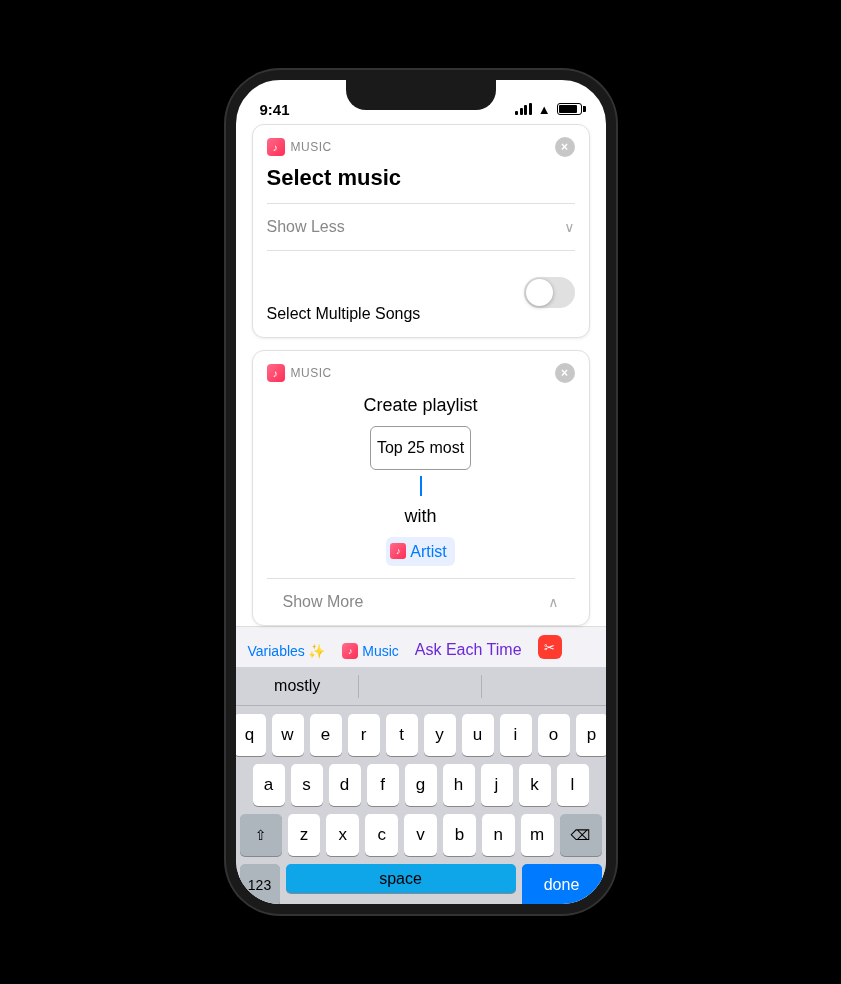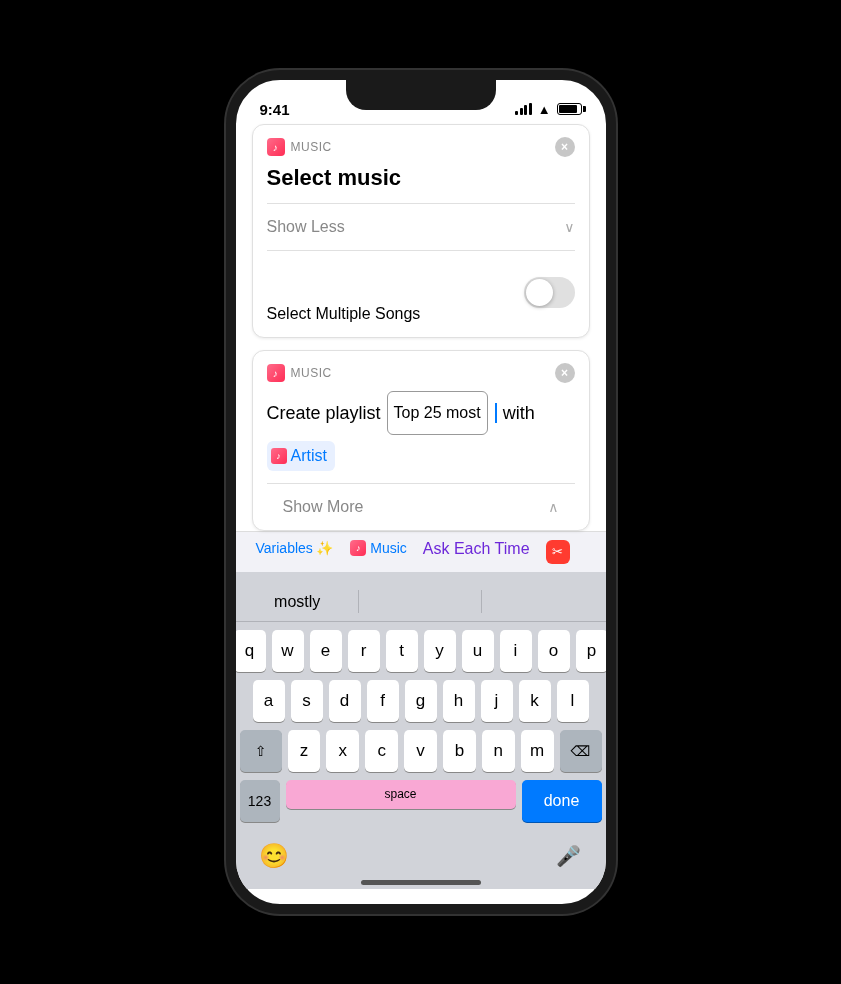--- a/index.html
+++ b/index.html
@@ -222,20 +222,21 @@
     }
     .create-playlist-text {
       font-size: 18px;
       font-weight: 500;
       color: #000;
       display: flex;
       flex-wrap: wrap;
       align-items: center;
       gap: 6px;
       line-height: 1.6;
+      flex-direction: column;
     }
     .text-token {
       display: inline;
     }
     .blue-tag {
       display: inline-flex;
       align-items: center;
       background: #e8f0ff;
       border-radius: 6px;
       padding: 2px 8px 2px 4px;
@@ -266,23 +267,23 @@
     .top-25-pill {
       display: inline-block;
       border: 1.5px solid #999;
       border-radius: 6px;
       padding: 8px 6px;
       font-size: 16px;
       color: #000;
     }
     .variable-bar {
       display: flex;
-      align-items: flex-start;
+      align-items: flex-end;
       background: #f2f2f7;
-      padding: 8px 20px;
+      padding: 8px 12px;
       gap: 16px;
       overflow-x: auto;
       border-top: 1px solid #ddd;
     }
     .var-btn {
       display: flex;
       align-items: center;
       gap: 4px;
       font-size: 14px;
       color: #007AFF;
@@ -321,21 +322,20 @@
       background: #d1d3d9;
       border-bottom: 1px solid #b0b2b8;
     }
     .autocomplete-item {
       flex: 1;
       text-align: center;
       padding: 10px 4px;
       font-size: 16px;
       color: #000;
       position: relative;
-      margin-top: 11px;
     }
     .autocomplete-item:not(:last-child)::after {
       content: '';
       position: absolute;
       right: 0;
       top: 20%;
       height: 60%;
       width: 1px;
       background: #b0b2b8;
     }
@@ -372,28 +372,28 @@
       align-items: center;
       justify-content: center;
       font-size: 14px;
       color: #000;
       box-shadow: 0 1px 0 #888;
     }
     .key-shift { min-width: 42px; flex: 0 0 42px; }
     .key-backspace { min-width: 42px; flex: 0 0 42px; }
     .key-123 { min-width: 40px; flex: 0 0 40px; font-size: 14px; }
     .key-space {
-      background: #f9a8d4;
+      background: #0ea5e9;
       border-radius: 5px;
       height: 29px;
       flex: 1;
       display: flex;
       align-items: center;
       justify-content: center;
-      font-size: 12px;
+      font-size: 16px;
       color: #000;
       box-shadow: 0 1px 0 #888;
     }
     .key-done {
       min-width: 80px;
       flex: 0 0 80px;
       background: #007AFF;
       border-radius: 5px;
       height: 42px;
       display: flex;

